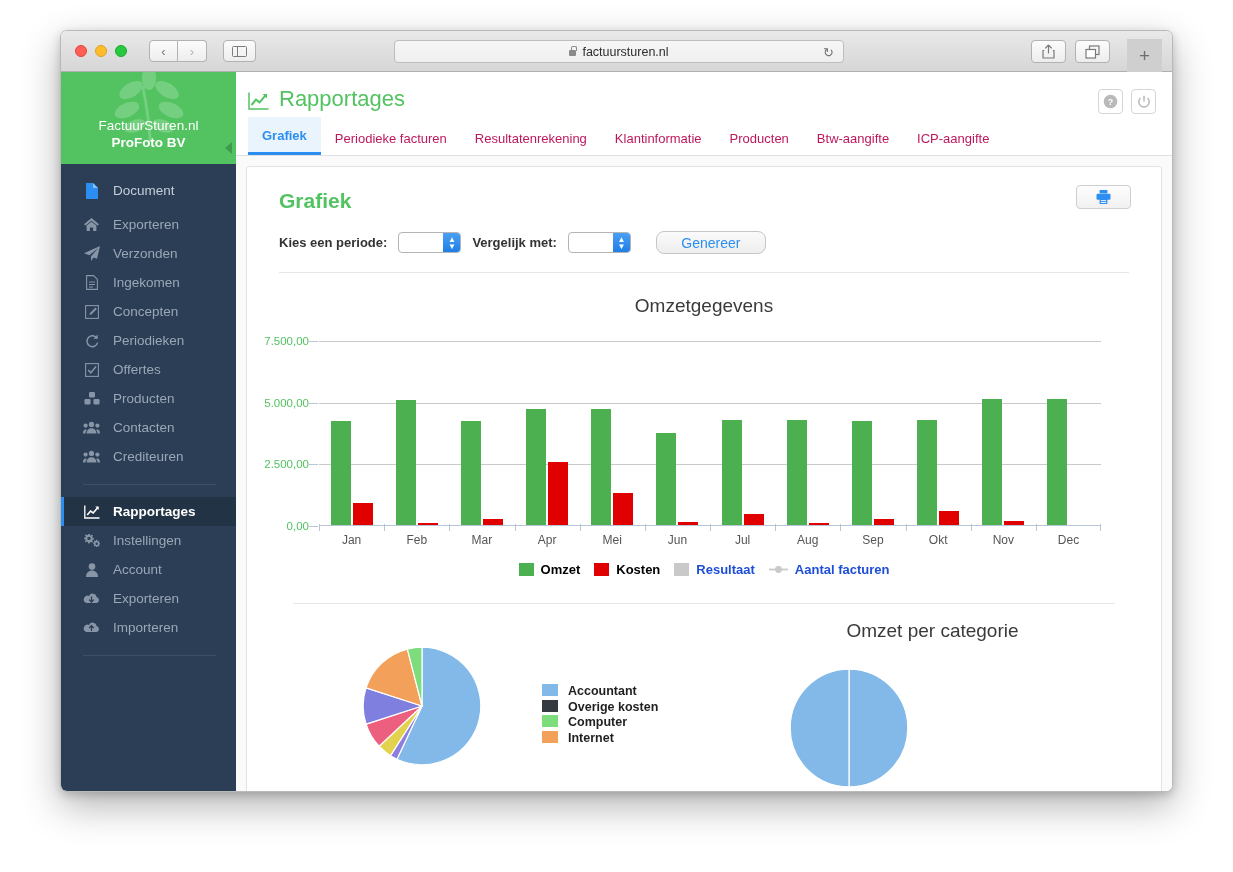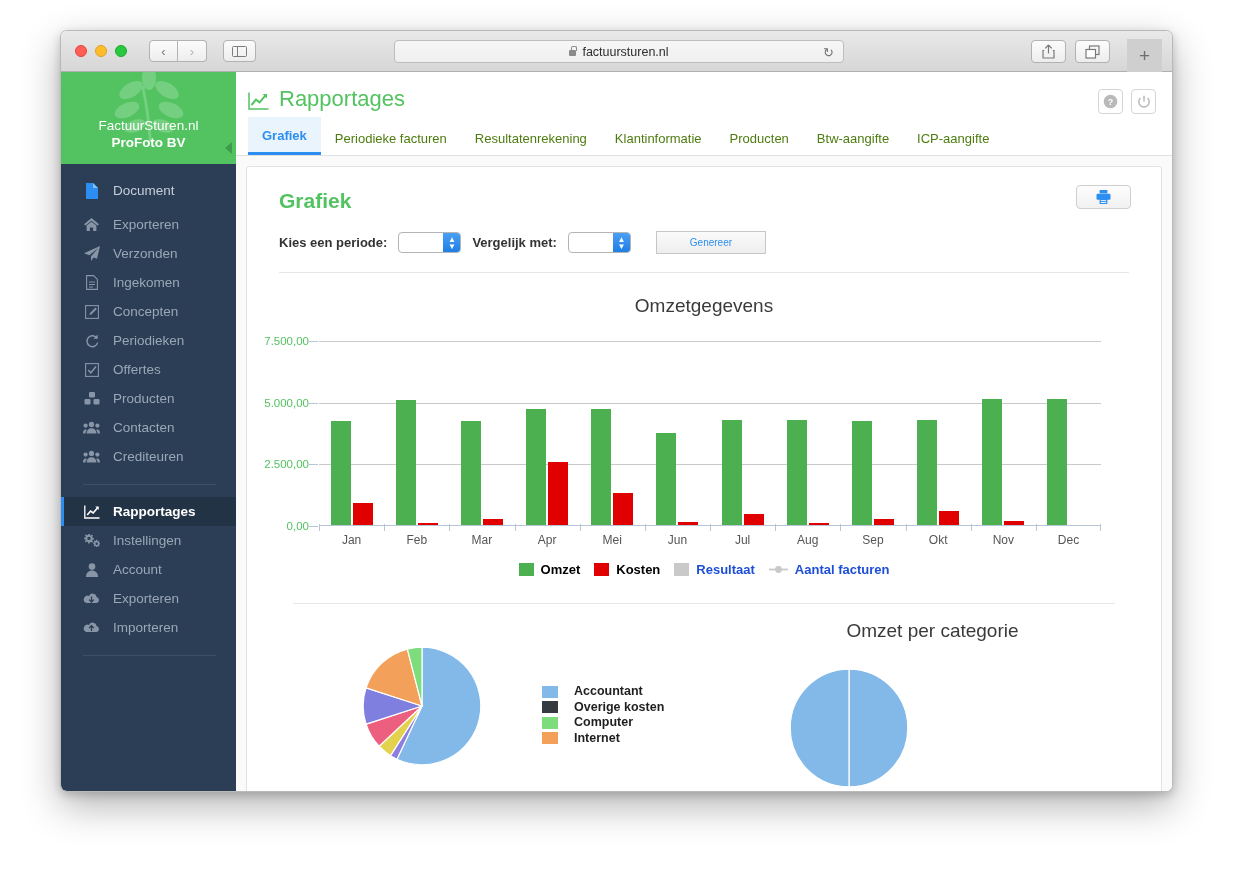--- a/index.html
+++ b/index.html
@@ -96,31 +96,31 @@
   .nav-sep { height:1px; background:#3b4f68; margin:13px 20px 12px 22px; }
 
   .content { flex:1; background:#fafafa; position:relative; overflow:hidden; }
   .topbar { height: 84px; background:#fff; border-bottom:1px solid #e0e0e0; position:relative; }
   .page-title { position:absolute; left:12px; top:14px; display:flex; align-items:center; gap:10px; font-size:22px; color:#53c361; }
   .chart-glyph { display:inline-block; width:21px; height:18px; position:relative; }
   .topicons { position:absolute; right:16px; top:17px; display:flex; gap:8px; }
   .ticon { width:25px; height:25px; border:1px solid #d5d5d5; border-radius:4px; background:#fff; display:flex; align-items:center; justify-content:center; color:#b0b0b0; font-size:13px; }
 
   .tabs { position:absolute; left:12px; bottom:0; display:flex; align-items:flex-end; }
-  .tab { padding:11px 14px 9px; font-size:13px; color:#4d7c0f; }
+  .tab { padding:11px 14px 9px; font-size:13px; color:#be185d; }
   .tab.active { color:#2b8ef0; font-weight:bold; background:#eaf4fd; border-bottom:3px solid #2b8ef0; }
 
   .panel { position:absolute; left:10px; top:94px; right:10px; bottom:-40px; background:#fff; border:1px solid #e2e2e2; border-radius:3px; }
   .panel-head { padding:22px 32px 0; position:relative; }
   .panel-title { font-size:21px; color:#53c361; font-weight:bold; }
   .printbtn { position:absolute; right:30px; top:18px; width:55px; height:24px; background:linear-gradient(#fdfdfd,#f1f1f1); border:1px solid #cfcfcf; border-radius:4px; display:flex; align-items:center; justify-content:center; }
   .controls { display:flex; align-items:center; gap:11px; padding:18px 32px 0; font-size:13px; color:#333; font-weight:bold; }
   .selwrap { position:relative; width:63px; height:21px; background:#fff; border:1px solid #b4b4b4; border-radius:4px; }
   .selwrap .arrowbox { position:absolute; right:0; top:0; bottom:0; width:17px; background:linear-gradient(#4a9ff5,#1f7fe6); border-radius:0 3px 3px 0; display:flex; align-items:center; justify-content:center; color:#fff; font-size:8px; line-height:7px; }
-  .genbtn { margin-left:14px; width:110px; height:23px; background:linear-gradient(#fafafa,#eeeeee); border:1px solid #c6c6c6; border-radius:0; display:flex; align-items:center; justify-content:center; font-size:10px; color:#2b8ef0; font-weight:normal; }
+  .genbtn { margin-left:14px; width:110px; height:23px; background:linear-gradient(#fafafa,#eeeeee); border:1px solid #c6c6c6; border-radius:8px; display:flex; align-items:center; justify-content:center; font-size:14px; color:#2b8ef0; font-weight:normal; }
   .divider { margin:18px 32px 0; height:1px; background:#e7e7e7; }
 
   .chart-title { text-align:center; font-size:19px; color:#3a3a3a; margin-top:22px; }
 
   
   .bar-area { position:relative; margin:24px 30px 0 0; height:185px; }
   .ytick { position:absolute; right:0; transform:translateY(-50%); font-size:11.5px; color:#53c361; width:100%; text-align:right; }
   .plot { position:absolute; left:72px; right:30px; top:0; bottom:0; }
   .gridline { position:absolute; left:0; right:0; height:1px; background:#c9c9c9; }
   .axis { position:absolute; left:0; right:0; bottom:0; height:1px; background:#b8c5d4; }
@@ -139,21 +139,21 @@
   .sw { width:15px; height:13px; }
   .lg.off { color:#1d4ed8; }
   .lineswatch { width:19px; height:13px; position:relative; }
 
   .divider2 { margin:26px 46px 0; height:1px; background:#e7e7e7; }
 
   .pies { display:flex; margin-top:16px; }
   .pie-col { flex:1; position:relative; }
   .pie-title { text-align:center; font-size:19px; color:#3a3a3a; }
   .pie-legend { position:absolute; font-size:12.5px; font-weight:bold; color:#1f1f1f; line-height:15.5px; }
-  .pl-row { display:flex; align-items:center; gap:16px; }
+  .pl-row { display:flex; gap:10px; }
   .pl-sw { width:16px; height:12px; flex:none; }
 </style>
 </head>
 <body>
 
 <div class="shot">
   <div class="window">
 
     <div class="titlebar">
       <div class="traffic">

